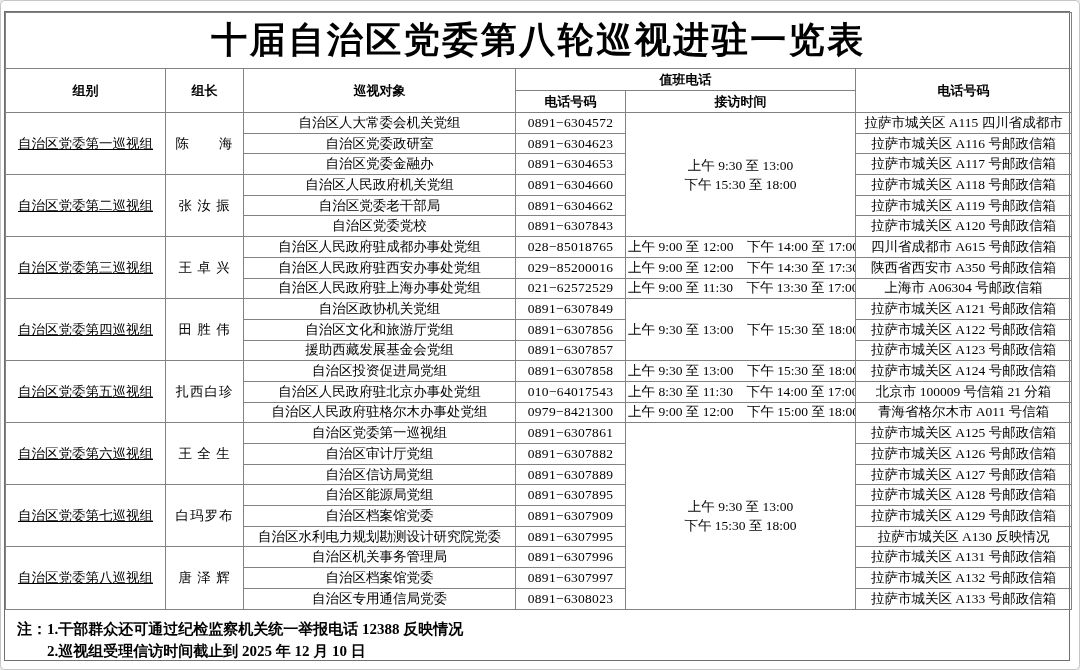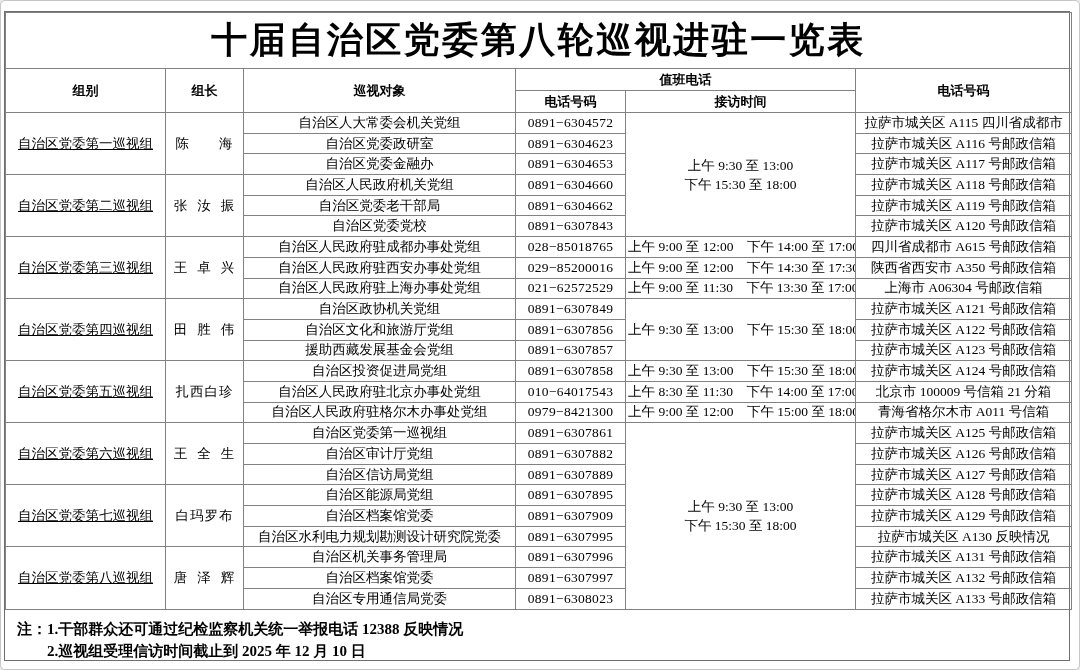--- a/index.html
+++ b/index.html
@@ -45,21 +45,21 @@
     font-family:"Liberation Sans","DejaVu Sans",sans-serif;
     font-weight:bold;
     font-size:13px;
   }
   tr.data-row { height:20.7px; }
   td.c-phone { font-size:13px; letter-spacing:0.3px; }
   td.c-time  { font-size:12.5px; }
   td.c-time .time-line { line-height:19px; }
   td.c-mail  { font-size:13px; }
   td.c-group { font-size:13.5px;text-decoration:underline; }
-  td.c-leader{ font-size:13.5px; letter-spacing:1px;font-family:Liberation Mono, monospace; }
+  td.c-leader{ font-size:13.5px; letter-spacing:1px; }
   .notes {
     display:flex;
     padding:8px 0 0 12px;
     font-weight:bold;
     font-size:15px;
     line-height:22px;
     font-family:"Liberation Serif","DejaVu Serif",serif;
   }
   .notes-label { flex:0 0 auto; }
   .notes-items { flex:1 1 auto; }

